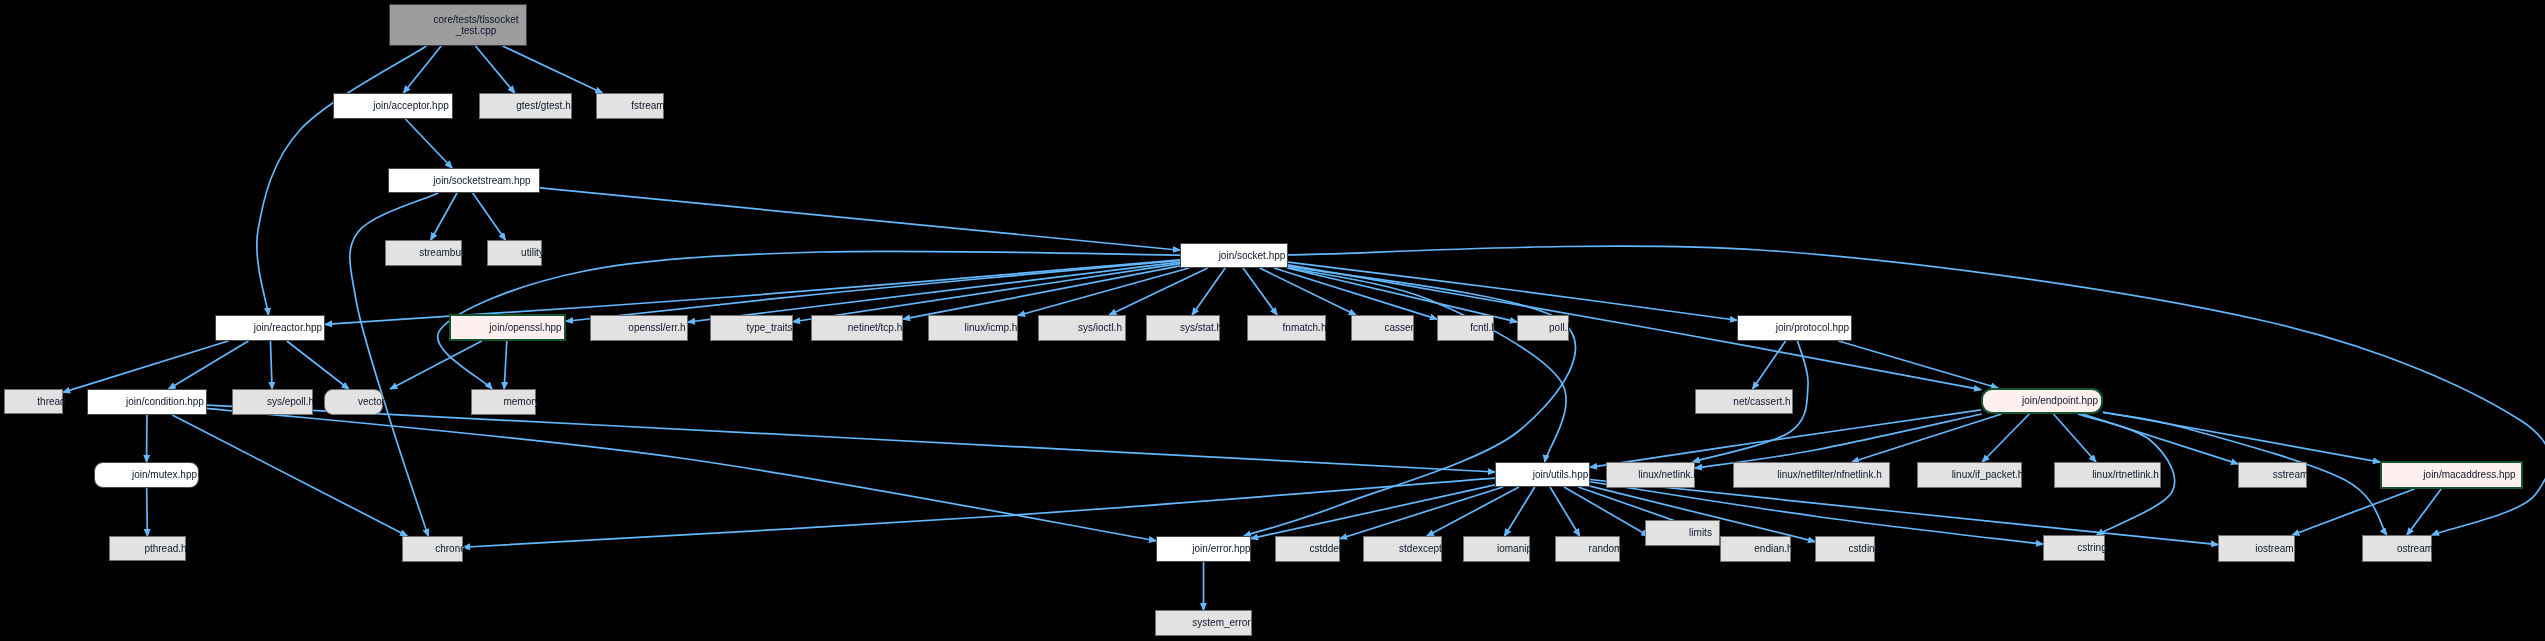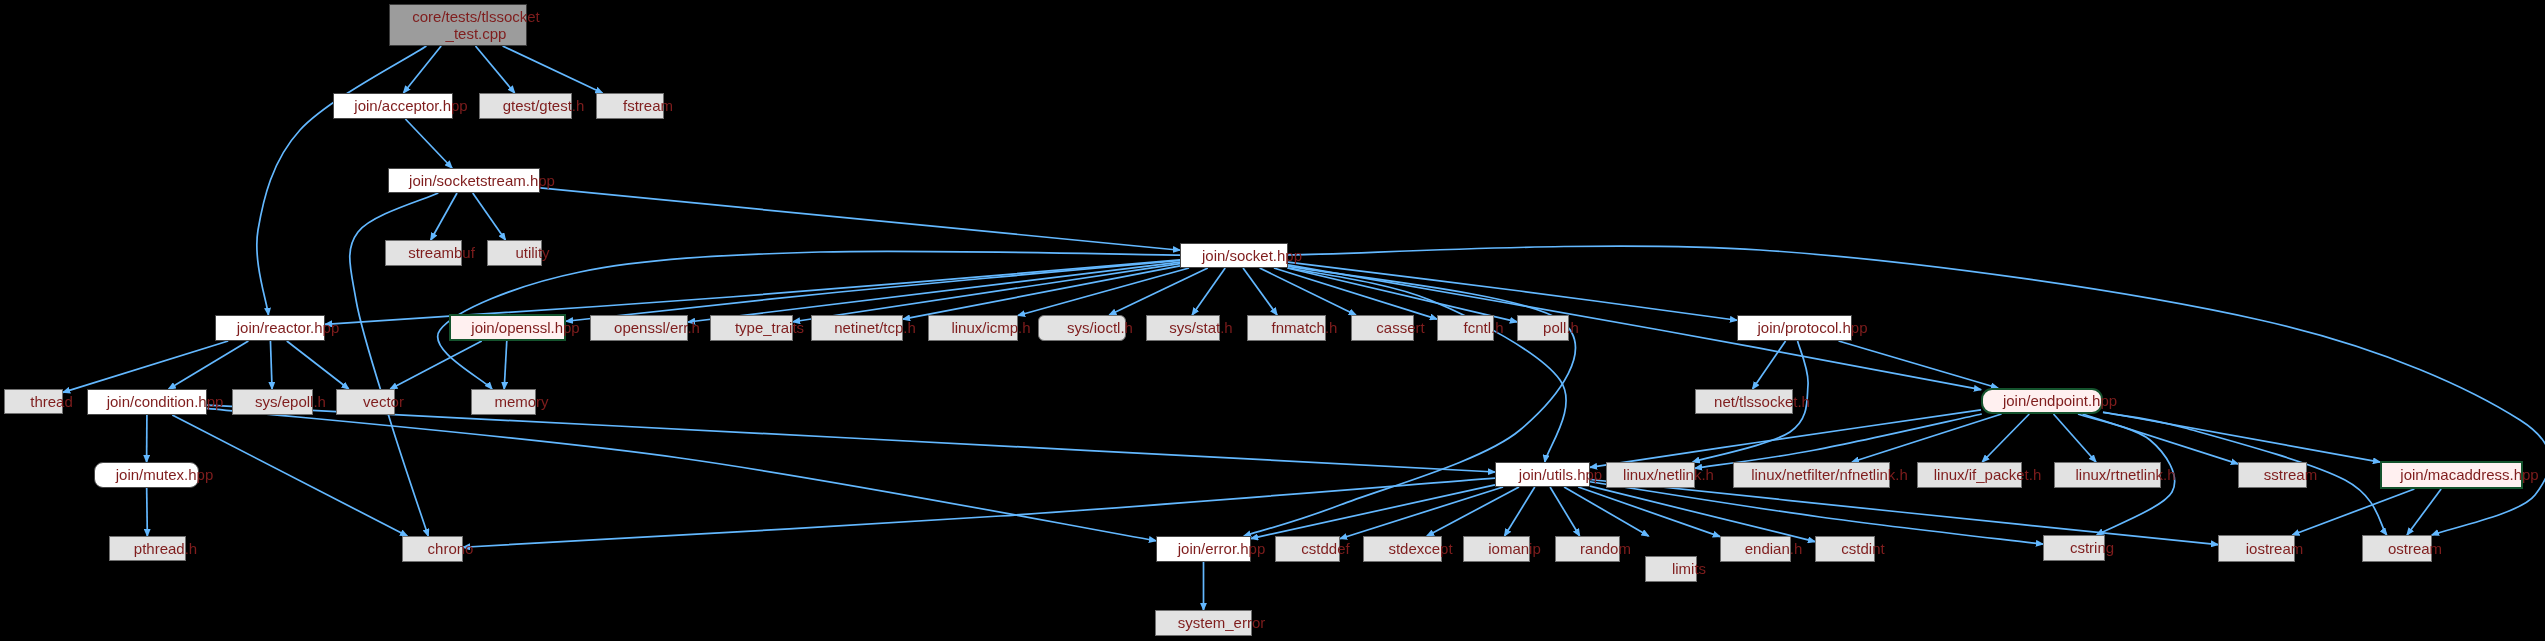--- a/index.html
+++ b/index.html
@@ -1,20 +1,20 @@
 <!DOCTYPE html>
 <html><head>
 <meta charset="utf-8">
 <style>
   html,body{margin:0;padding:0;background:#000;}
   #stage{position:relative;width:2545px;height:641px;background:#000;overflow:hidden;
          font-family:"Liberation Sans", sans-serif;}
   #edges{position:absolute;left:0;top:0;width:2545px;height:641px;}
   .node{position:absolute;box-sizing:border-box;display:flex;align-items:center;justify-content:center;
-        font-size:15px;line-height:1.15;color:#7f1d1d;text-align:center;white-space:pre-line;
+        font-size:10px;line-height:1.15;color:#0f172a;text-align:center;white-space:pre-line;
         background:#e2e2e2;border:1.4px solid #707070;cursor:pointer;padding-left:36px;}
   .node.root{background:#9c9c9c;border:1.6px solid #3c3c3c;}
   .node.internal{background:#ffffff;border:1.4px solid #474747;}
   .node.highlight{background:#fff0f0;border:2px solid #14532d;}
 </style>
 </head>
 <body>
 
 <div id="stage">
   <svg id="edges" xmlns="http://www.w3.org/2000/svg">
@@ -99,50 +99,50 @@
       <div class="node internal" style="left: 388px; top: 168px; width: 152px; height: 25px;">join/socketstream.hpp</div>
       <div class="node leaf" style="left: 385px; top: 240px; width: 77px; height: 26px;">streambuf</div>
       <div class="node leaf" style="left: 487px; top: 240px; width: 55px; height: 26px;">utility</div>
       <div class="node internal" style="left: 1180px; top: 243px; width: 108px; height: 25px;">join/socket.hpp</div>
       <div class="node internal" style="left: 215px; top: 315px; width: 110px; height: 26px;">join/reactor.hpp</div>
       <div class="node highlight" style="left: 449px; top: 314px; width: 117px; height: 27px;">join/openssl.hpp</div>
       <div class="node leaf" style="left: 590px; top: 315px; width: 98px; height: 26px;">openssl/err.h</div>
       <div class="node leaf" style="left: 710px; top: 315px; width: 83px; height: 26px;">type_traits</div>
       <div class="node leaf" style="left: 811px; top: 315px; width: 92px; height: 26px;">netinet/tcp.h</div>
       <div class="node leaf" style="left: 928px; top: 315px; width: 90px; height: 26px;">linux/icmp.h</div>
-      <div class="node leaf" style="left: 1038px; top: 315px; width: 88px; height: 26px; border-radius: 6px;">sys/ioctl.h</div>
+      <div class="node leaf" style="left: 1038px; top: 315px; width: 88px; height: 26px;">sys/ioctl.h</div>
       <div class="node leaf" style="left: 1146px; top: 315px; width: 74px; height: 26px;">sys/stat.h</div>
       <div class="node leaf" style="left: 1247px; top: 315px; width: 79px; height: 26px;">fnmatch.h</div>
       <div class="node leaf" style="left: 1351px; top: 315px; width: 63px; height: 26px;">cassert</div>
       <div class="node leaf" style="left: 1437px; top: 315px; width: 57px; height: 26px;">fcntl.h</div>
       <div class="node leaf" style="left: 1517px; top: 315px; width: 52px; height: 26px;">poll.h</div>
       <div class="node internal" style="left: 1737px; top: 315px; width: 115px; height: 26px;">join/protocol.hpp</div>
       <div class="node leaf" style="left: 4px; top: 389px; width: 59px; height: 25px;">thread</div>
       <div class="node internal" style="left: 87px; top: 389px; width: 120px; height: 26px;">join/condition.hpp</div>
       <div class="node leaf" style="left: 232px; top: 389px; width: 81px; height: 26px;">sys/epoll.h</div>
-      <div class="node leaf" style="left: 336px; top: 389px; width: 59px; height: 26px;">vector</div>
+      <div class="node leaf" style="left: 324px; top: 389px; width: 59px; height: 26px; border-radius: 9px;">vector</div>
       <div class="node leaf" style="left: 471px; top: 389px; width: 65px; height: 26px;">memory</div>
-      <div class="node leaf" style="left: 1695px; top: 389px; width: 98px; height: 25px;">net/tlssocket.h</div>
+      <div class="node leaf" style="left: 1695px; top: 389px; width: 98px; height: 25px;">net/cassert.h</div>
       <div class="node highlight" style="left: 1981px; top: 388px; width: 122px; height: 26px; border-radius: 11px;">join/endpoint.hpp</div>
       <div class="node internal" style="left: 94px; top: 462px; width: 105px; height: 26px; border-radius: 9px;">join/mutex.hpp</div>
       <div class="node internal" style="left: 1495px; top: 462px; width: 95px; height: 25px;">join/utils.hpp</div>
       <div class="node leaf" style="left: 1606px; top: 462px; width: 89px; height: 26px;">linux/netlink.h</div>
       <div class="node leaf" style="left: 1733px; top: 462px; width: 157px; height: 26px;">linux/netfilter/nfnetlink.h</div>
       <div class="node leaf" style="left: 1917px; top: 462px; width: 105px; height: 26px;">linux/if_packet.h</div>
       <div class="node leaf" style="left: 2054px; top: 462px; width: 107px; height: 26px;">linux/rtnetlink.h</div>
       <div class="node leaf" style="left: 2238px; top: 462px; width: 69px; height: 26px;">sstream</div>
       <div class="node highlight" style="left: 2380px; top: 461px; width: 143px; height: 28px;">join/macaddress.hpp</div>
       <div class="node leaf" style="left: 109px; top: 536px; width: 77px; height: 25px;">pthread.h</div>
       <div class="node leaf" style="left: 402px; top: 536px; width: 61px; height: 26px;">chrono</div>
       <div class="node internal" style="left: 1156px; top: 536px; width: 95px; height: 26px;">join/error.hpp</div>
       <div class="node leaf" style="left: 1275px; top: 536px; width: 65px; height: 26px;">cstddef</div>
       <div class="node leaf" style="left: 1363px; top: 536px; width: 79px; height: 26px;">stdexcept</div>
       <div class="node leaf" style="left: 1463px; top: 536px; width: 67px; height: 26px;">iomanip</div>
       <div class="node leaf" style="left: 1555px; top: 536px; width: 65px; height: 26px;">random</div>
-      <div class="node leaf" style="left: 1645px; top: 556px; width: 52px; height: 26px;">limits</div>
+      <div class="node leaf" style="left: 1645px; top: 520px; width: 75px; height: 26px;">limits</div>
       <div class="node leaf" style="left: 1720px; top: 536px; width: 71px; height: 26px;">endian.h</div>
       <div class="node leaf" style="left: 1815px; top: 536px; width: 60px; height: 26px;">cstdint</div>
       <div class="node leaf" style="left: 2043px; top: 535px; width: 62px; height: 26px;">cstring</div>
       <div class="node leaf" style="left: 2218px; top: 535px; width: 77px; height: 27px;">iostream</div>
       <div class="node leaf" style="left: 2362px; top: 535px; width: 70px; height: 27px;">ostream</div>
       <div class="node leaf" style="left: 1155px; top: 610px; width: 97px; height: 26px;">system_error</div>
     </div>
 </div>
 
 </body></html>

